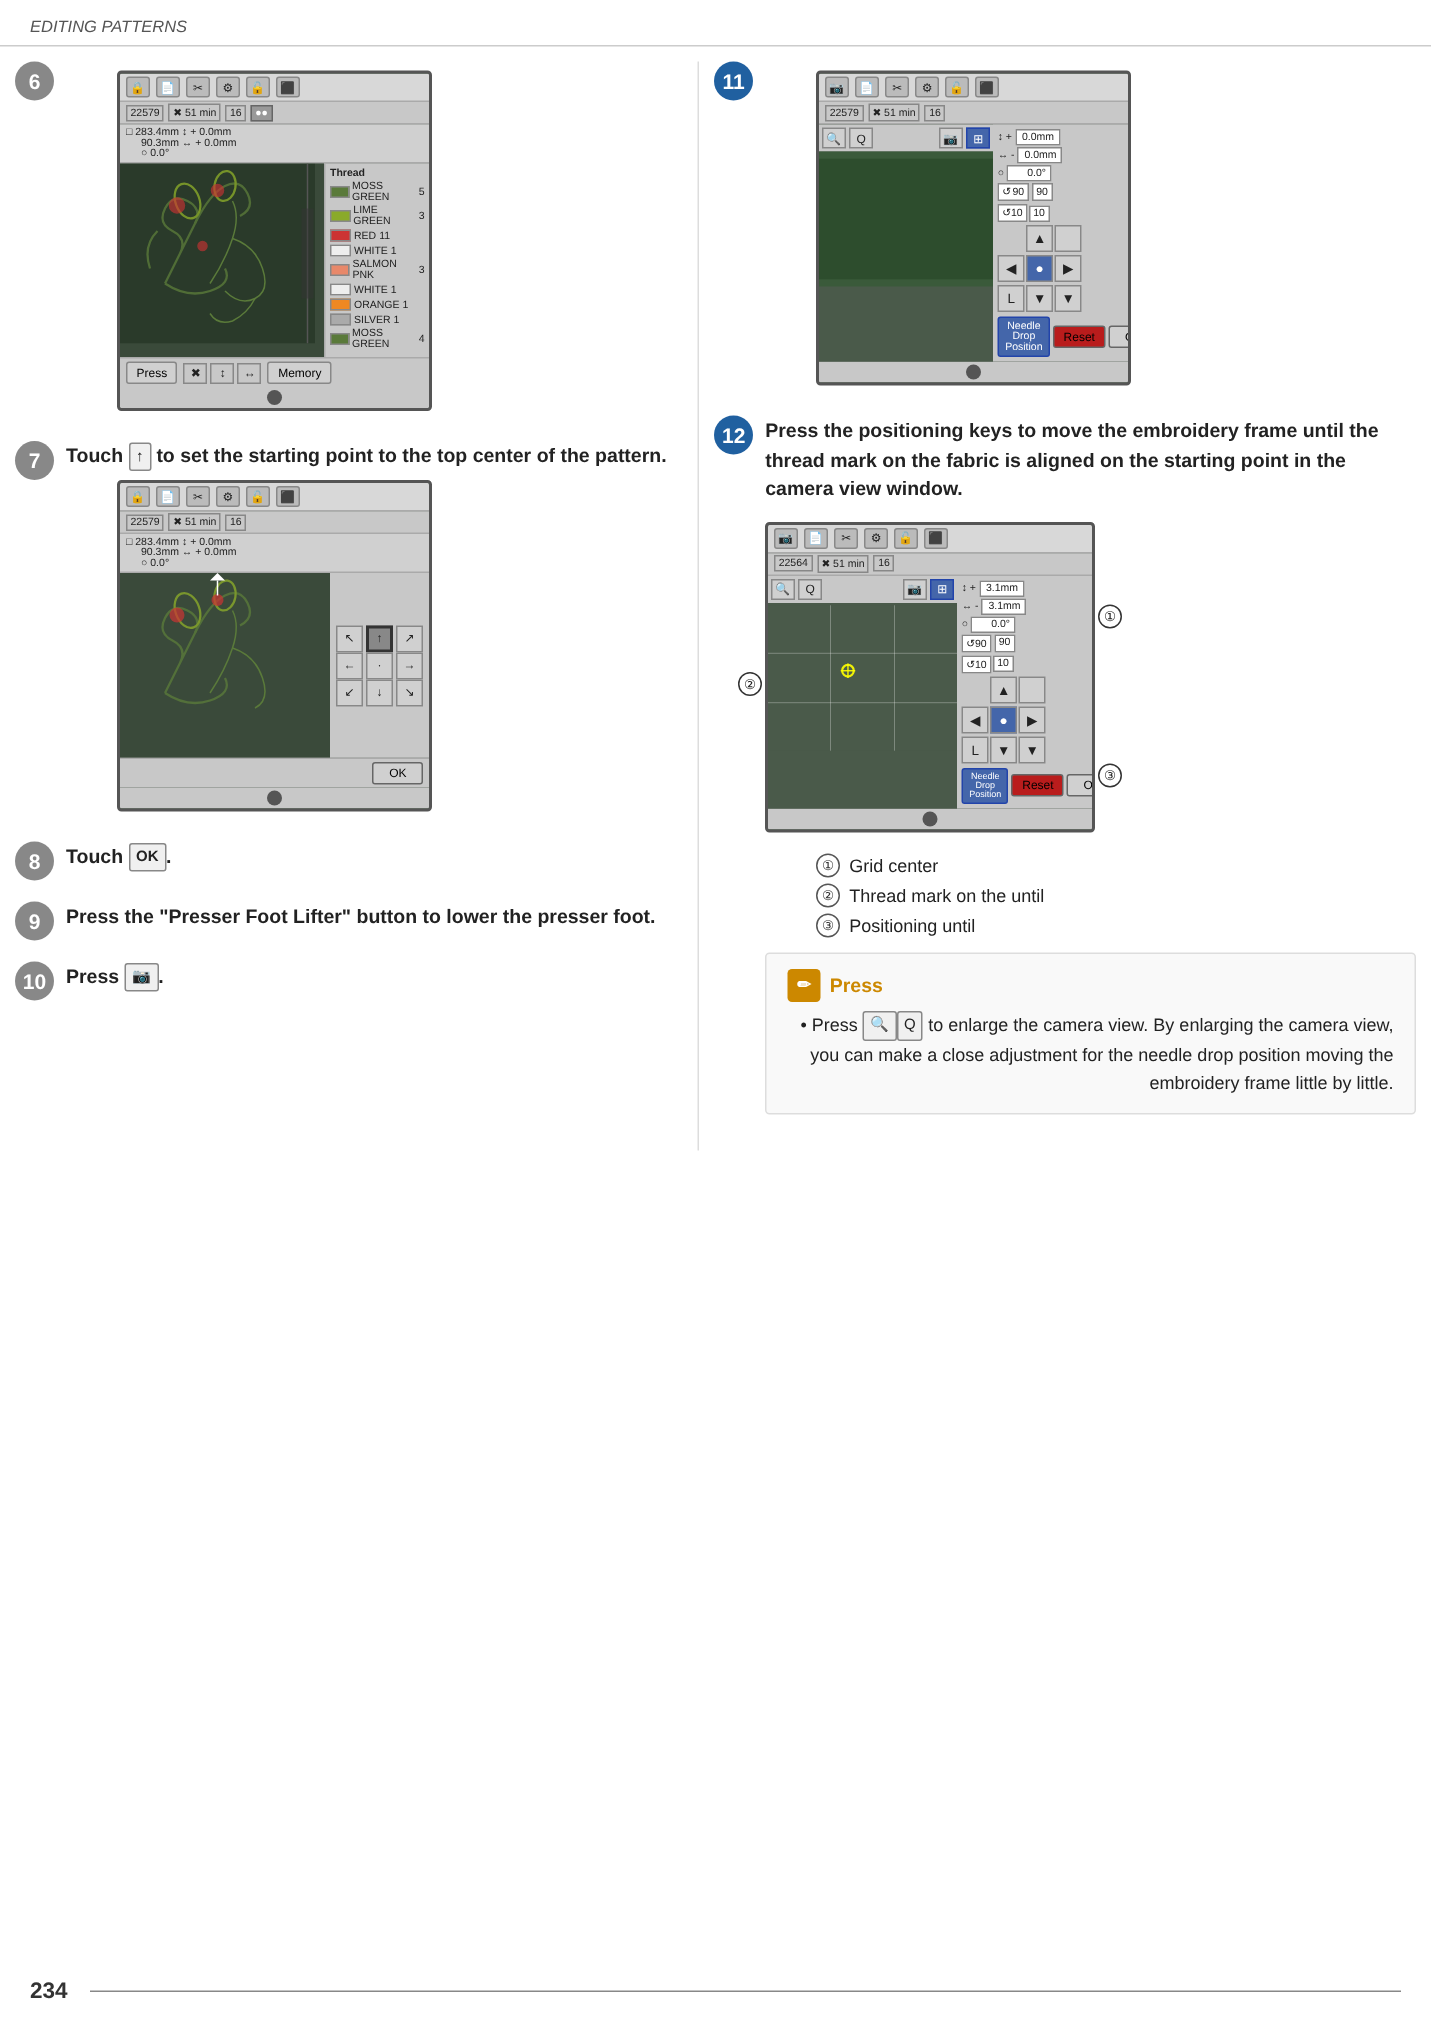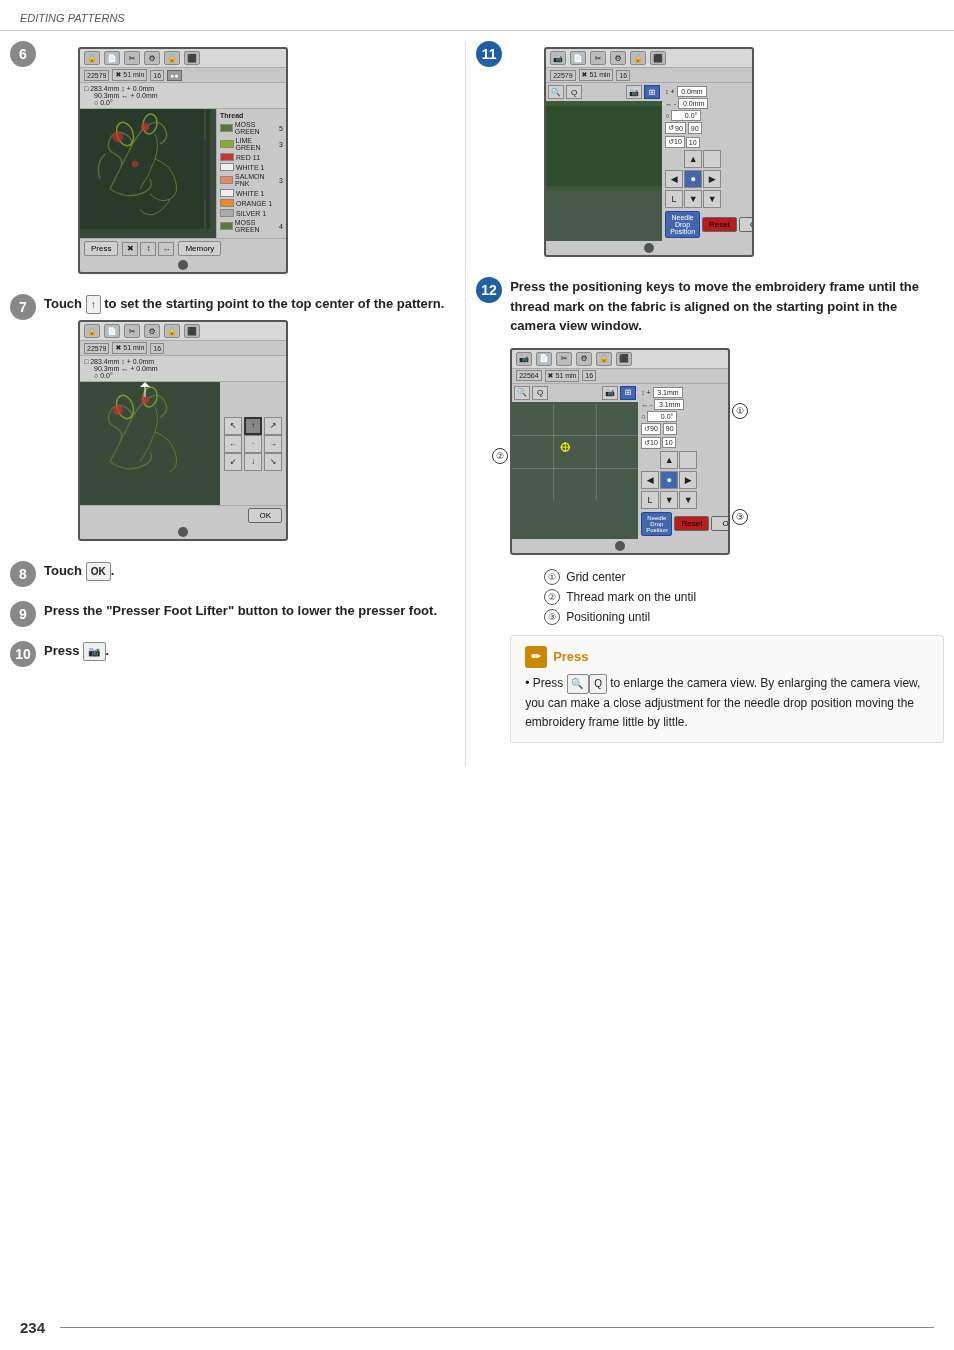--- a/index.html
+++ b/index.html
@@ -340,20 +340,21 @@
       display: inline-flex;
       align-items: center;
       justify-content: center;
       font-size: 11px;
       border-radius: 3px;
     }
 
     .memo-text {
       font-size: 12px;
       line-height: 1.6;
+      text-align: right;
     }
 
     .page-num {
       position: absolute;
       bottom: 14px;
       left: 20px;
       font-size: 15px;
       font-weight: bold;
       color: #333;
     }

